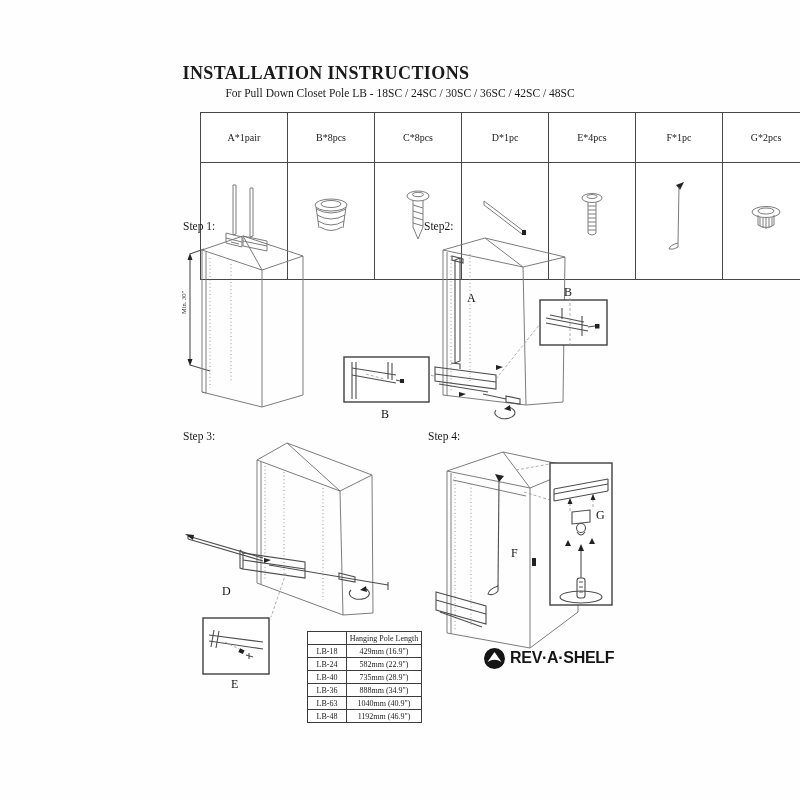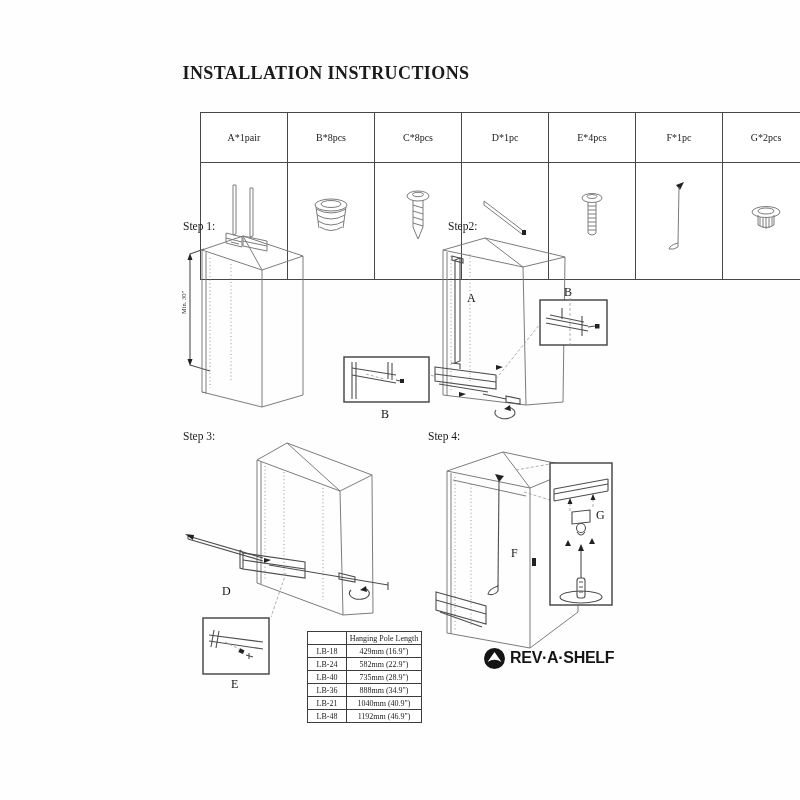--- a/index.html
+++ b/index.html
@@ -37,20 +37,21 @@
   .brandrow{display:flex;align-items:center;gap:4px;height:26px;}
   .brandname{font-size:16px;font-weight:bold;letter-spacing:-.3px;color:#151515;}
   .addr{margin-top:6px;font-size:10px;line-height:14.5px;color:#2e2e2e;}
 </style>
 </head>
 <body>
 
 <div class="page">
 
   <div class="title">INSTALLATION INSTRUCTIONS</div>
+  <div class="subtitle">For Pull Down Closet Pole LB - 18SC / 24SC / 30SC / 36SC / 42SC / 48SC</div>
 
   <table class="parts">
     <tbody>
         <tr class="hdr">
       <td>A*1pair</td>
       <td>B*8pcs</td>
       <td>C*8pcs</td>
       <td>D*1pc</td>
       <td>E*4pcs</td>
       <td>F*1pc</td>
@@ -160,21 +161,21 @@
         <path d="M123,24 L123,163"></path>
       <path d="M82,175 L123,163"></path>
         <path d="M22,160 L82,175"></path>
     </g>
     <g class="lnd">
       <path d="M30,26 L30,156"></path>
         <path d="M51,32 L51,150"></path>
     </g>
   </svg>
 
-  <div class="steplabel" style="left:448px;top:220px">Step2:</div>
+  <div class="steplabel" style="left:424px;top:220px">Step2:</div>
   <svg style="left:338px;top:224px" width="295" height="205" viewBox="0 0 295 205">
     <g class="ln">
       <path d="M105,26 L147,14 L227,33"></path>
         <path d="M105,26 L185,43"></path>
         <path d="M147,14 L185,43"></path>
         <path d="M227,33 L185,43"></path>
       <path d="M105,26 L105,171"></path>
         <path d="M109,28 L109,172"></path>
       <path d="M185,43 L188,181"></path>
         <path d="M227,33 L225,178"></path>
@@ -392,21 +393,21 @@
     </tr>
     <tr>
       <td class="m">LB-40</td>
       <td class="l">735mm (28.9")</td>
     </tr>
     <tr>
       <td class="m">LB-36</td>
       <td class="l">888mm (34.9")</td>
     </tr>
     <tr>
-      <td class="m">LB-21</td>
+      <td class="m">LB-63</td>
       <td class="l">1040mm (40.9")</td>
     </tr>
     <tr>
       <td class="m">LB-48</td>
       <td class="l">1192mm (46.9")</td>
     </tr>
   </tbody>
     </table>
 
   <div class="footer">

